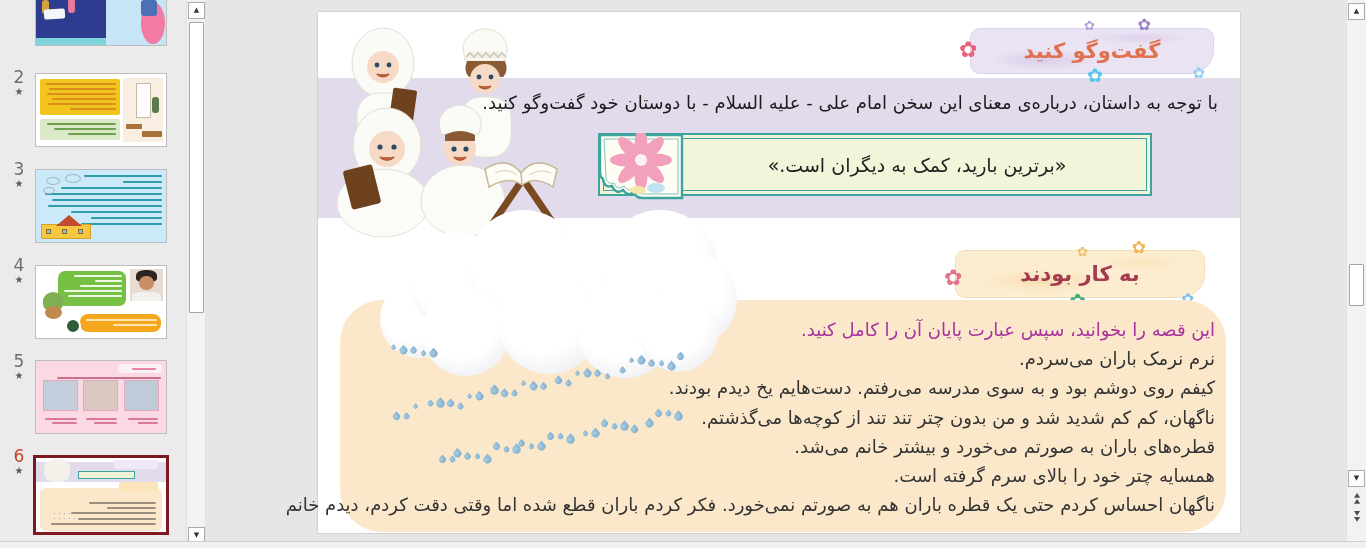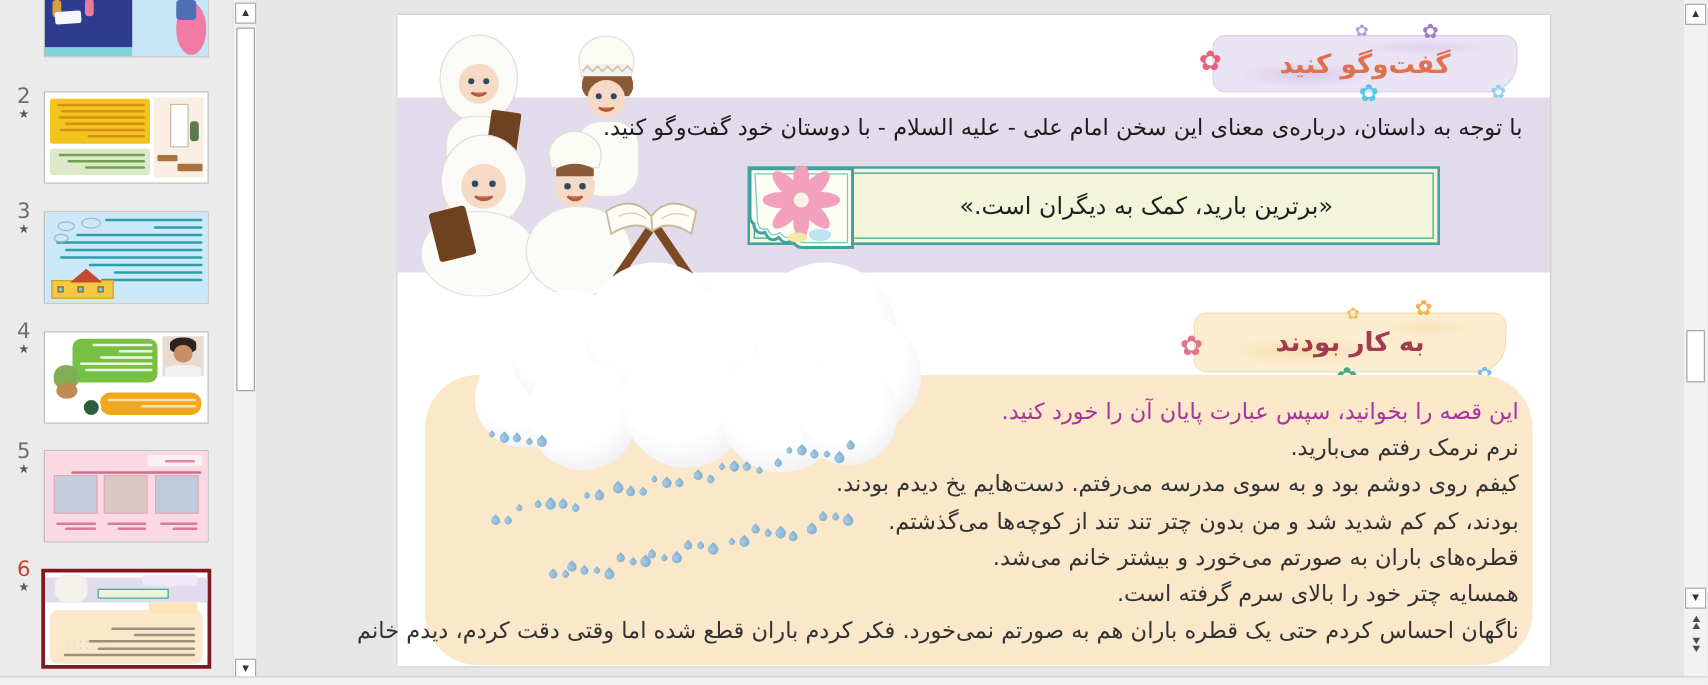--- a/index.html
+++ b/index.html
@@ -445,24 +445,24 @@
         <span class="drop" style="left: 86px; top: 49px; transform: rotate(45deg) scale(1.09);"></span>
         <span class="drop" style="left: 150px; top: 39px; transform: rotate(45deg) scale(0.9);"></span>
         <span class="drop" style="left: 214px; top: 29px; transform: rotate(45deg) scale(0.71);"></span>
         <span class="drop" style="left: 278px; top: 19px; transform: rotate(45deg) scale(1.15);"></span>
         <span class="drop" style="left: 287px; top: 9px; transform: rotate(45deg) scale(0.96);"></span>
         <span class="drop" style="left: 59px; top: 112px; transform: rotate(45deg) scale(0.78);"></span>
         <span class="drop" style="left: 123px; top: 102px; transform: rotate(45deg) scale(1.21);"></span>
       </div>
 
     <div class="story">
-      <div class="prompt">این قصه را بخوانید، سپس عبارت پایان آن را خورد کنید.</div>
-      <div>نرم نرمک رفتم می‌بارید.</div>
+      <div class="prompt">این قصه را بخوانید، سپس عبارت پایان آن را کامل کنید.</div>
+      <div>نرم نرمک باران می‌سردم.</div>
       <div>کیفم روی دوشم بود و به سوی مدرسه می‌رفتم. دست‌هایم یخ دیدم بودند.</div>
-      <div>بودند، کم کم شدید شد و من بدون چتر تند تند از کوچه‌ها می‌گذشتم.</div>
+      <div>ناگهان، کم کم شدید شد و من بدون چتر تند تند از کوچه‌ها می‌گذشتم.</div>
       <div>قطره‌های باران به صورتم می‌خورد و بیشتر خانم می‌شد.</div>
       <div>همسایه چتر خود را بالای سرم گرفته است.</div>
       <div>ناگهان احساس کردم حتی یک قطره باران هم به صورتم نمی‌خورد. فکر کردم باران قطع شده اما وقتی دقت کردم، دیدم خانم</div>
     </div>
   </div>
 
   <div class="vscroll" style="left:1346px; height:548px;">
     <div class="sb-btn" style="top:3px;">
       <span>▲</span>
     </div>

